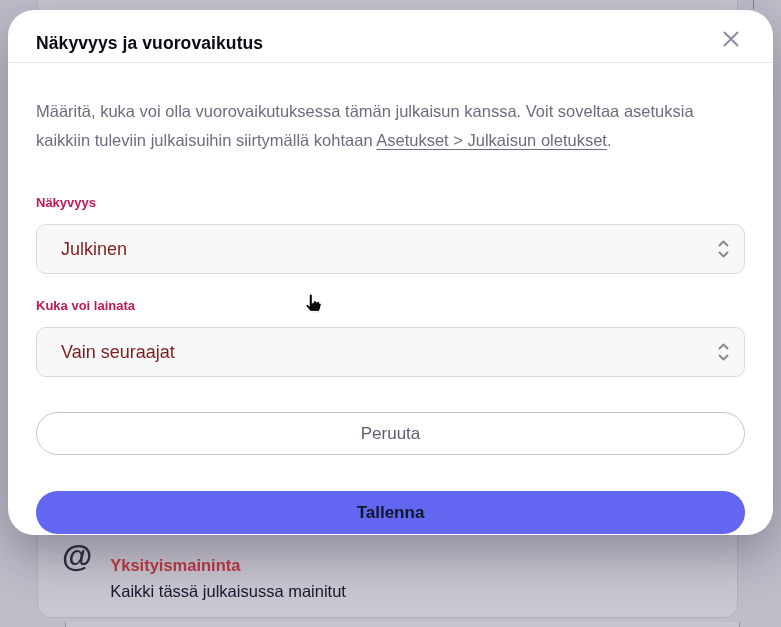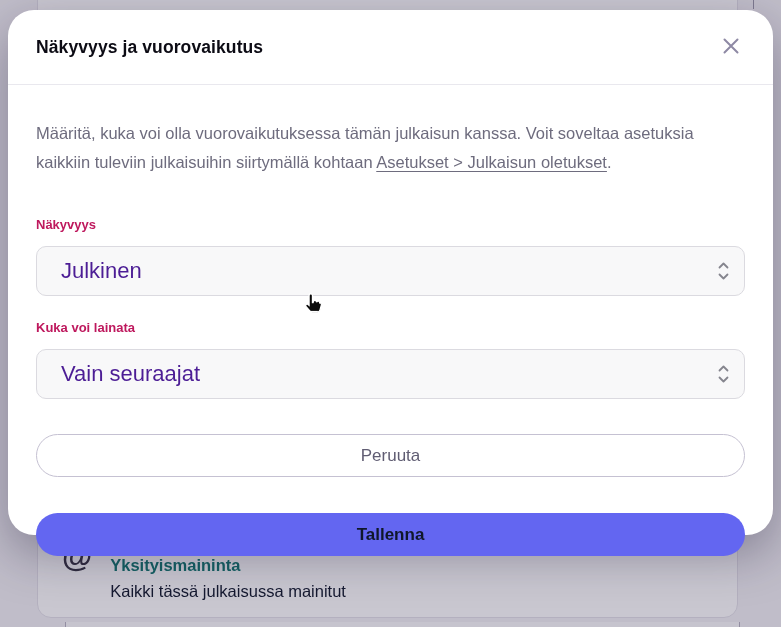--- a/index.html
+++ b/index.html
@@ -26,21 +26,21 @@
     border: 1px solid #e3e1e9;
     border-radius: 14px;
   }
   .mention-row {
     position: absolute; left: 24px; bottom: 13px;
     display: flex; align-items: center; gap: 18px;
   }
   .at-glyph {
     font-size: 31px; font-weight: 600; color: #34313f; line-height: 1;
   }
-  .mention-title { font-size: 16.5px; font-weight: 700; color: #0f766e; line-height: 26px; margin-top: 43px; }
+  .mention-title { font-size: 16.5px; font-weight: 700; color: #ef4444; line-height: 26px; margin-top: 43px; }
   .mention-sub { font-size: 16.5px; font-weight: 400; color: #0f172a; line-height: 26px; }
 
   .bg-strip {
     position: absolute; left: 65px; right: 41px; top: 622px; height: 12px;
     background: #fbfbfd;
     border-left: 1px solid #b7b3c2;
     border-right: 1px solid #b7b3c2;
   }
 
   
@@ -48,23 +48,23 @@
 
   
   .modal {
     position: absolute; left: 8px; top: 10px; width: 765px; height: 525px;
     background: #ffffff;
     border-radius: 26px;
     box-shadow: 0 18px 50px rgba(20, 15, 45, 0.35);
     z-index: 10;
   }
   .modal-header {
-    height: 75px;
-    padding: 0 28px;
-    display: flex; align-items: center; justify-content: space-between;
+    height: 53px;
+    padding: 8px 28px;
+    display: flex; align-items: flex-end; justify-content: space-between;
     border-bottom: 1px solid #e9e8ee;
   }
   .modal-title { font-size: 17.5px; font-weight: 700; color: #0c0b14; letter-spacing: 0.1px; }
   .close-btn {
     width: 28px; height: 28px;
     display: flex; align-items: center; justify-content: center;
     background: none; border: none; cursor: pointer;
   }
   .modal-body { padding: 34px 28px 0 28px; }
 
@@ -84,21 +84,21 @@
   .select-box {
     position: relative;
     height: 50px;
     background: #f8f8f9;
     border: 1px solid #dbdae0;
     border-radius: 10px;
     display: flex; align-items: center;
     padding: 0 40px 0 24px;
     cursor: pointer;
   }
-  .select-value { font-size: 22px; color: #4c1d95; }
+  .select-value { font-size: 18px; color: #7f1d1d; }
   .select-chevrons { position: absolute; right: 14px; top: 50%; transform: translateY(-50%); display: flex; }
 
   .btn-row {
     display: flex; justify-content: flex-end; gap: 13px;
     margin-top: 35px;
     flex-direction: column;
   }
   .btn {
     height: 43px;
     padding: 0 27px;

